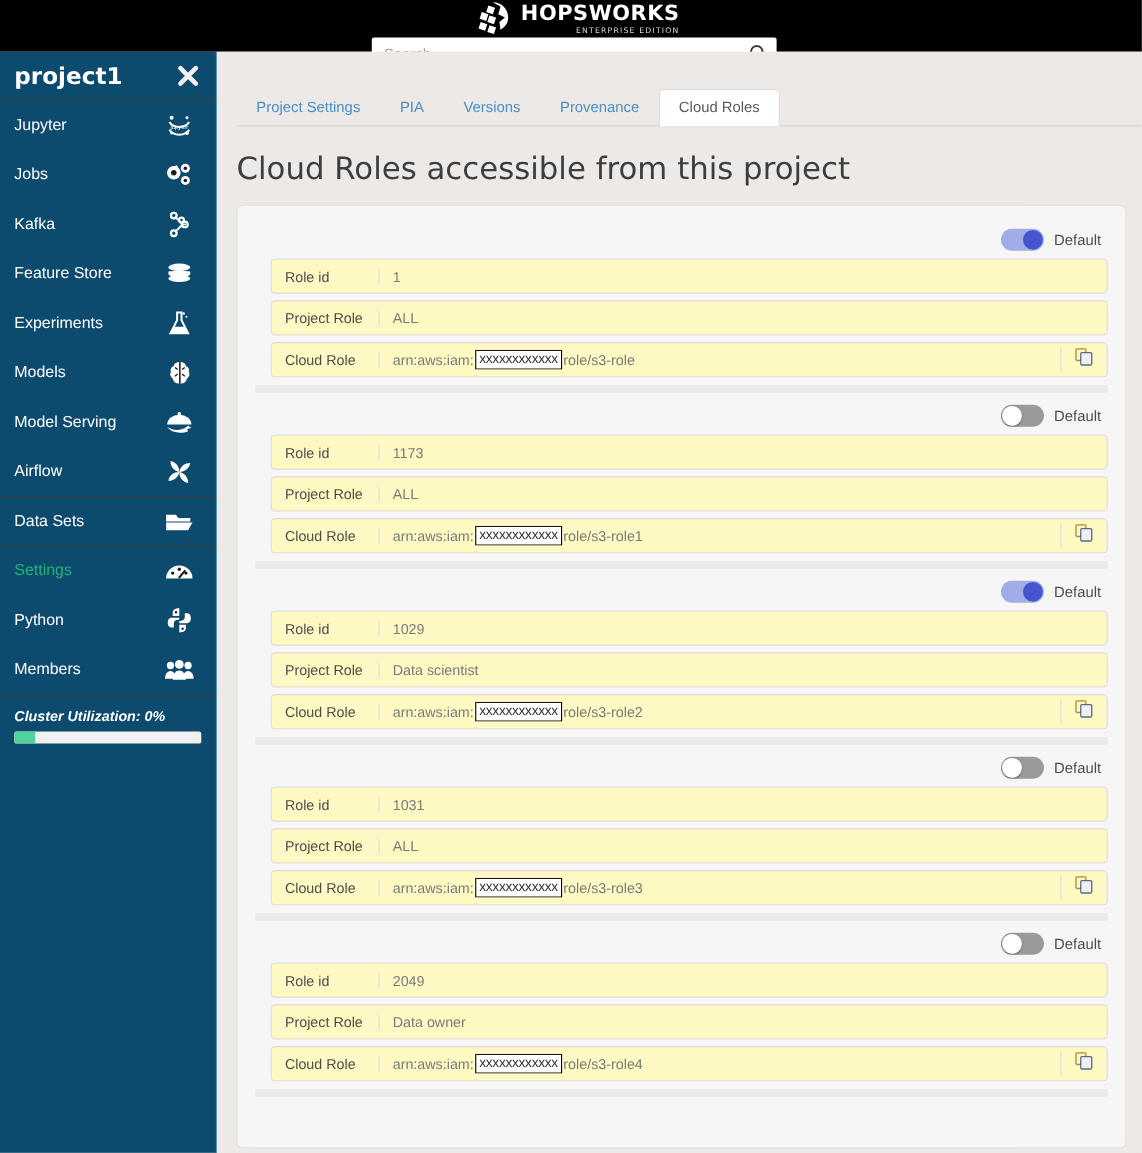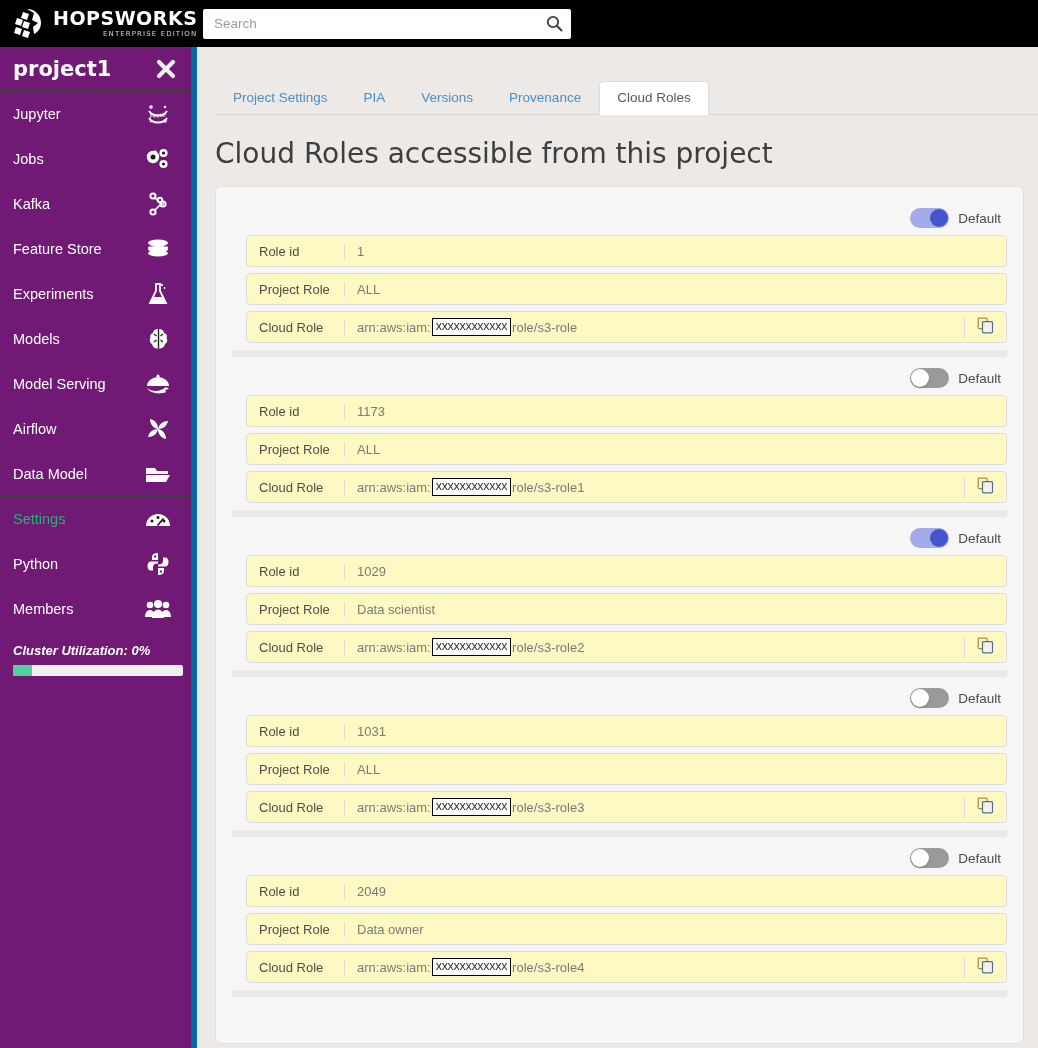--- a/index.html
+++ b/index.html
@@ -9,21 +9,21 @@
     overflow: hidden;
     background: #ece9e6;
     font-family: "Liberation Sans", sans-serif;
   }
 
   
   .topbar {
     position: absolute; top: 0; left: 0;
     width: 1038px; height: 47px;
     background: #000;
-    display: flex; align-items: center;
+    display: flex; align-items: center; flex-direction: column;
   }
   .logo-zone {
     width: 197px; height: 47px;
     display: flex; align-items: center; gap: 9px;
     padding-left: 10px;
     background: #000;
   }
   .logo-mark { width: 34px; height: 34px; flex: 0 0 34px; position: relative; }
   .logo-text { display: flex; flex-direction: column; line-height: 1; }
   .logo-title {
@@ -51,22 +51,22 @@
     position: absolute; right: 6px; top: 5px;
     width: 22px; height: 22px;
     background: none; border: none; cursor: pointer;
     padding: 0; display: flex; align-items: center; justify-content: center;
   }
 
   
   .sidebar {
     position: absolute; top: 47px; left: 0;
     width: 197px; height: 1001px;
-    background: #701a75;
-    border-right: 6px solid #0369a1;
+    background: #0c4a6e;
+    border-right: 1px solid #0369a1;
     color: #fff;
     overflow: hidden;
   }
   .project-head {
     height: 44px; display: flex; align-items: center;
     justify-content: space-between;
     padding: 0 14px 0 13px;
     border-bottom: 1px solid #3d3d3d;
   }
   .project-name {
@@ -380,21 +380,21 @@
           <path d="M13 13 C13 8 10 4 5 3 C5 8 8 12 13 13 Z"></path>
           <path d="M13 13 C18 13 22 10 23 5 C18 5 14 8 13 13 Z"></path>
           <path d="M13 13 C13 18 16 22 21 23 C21 18 18 14 13 13 Z"></path>
           <path d="M13 13 C8 13 4 16 3 21 C8 21 12 18 13 13 Z"></path>
         </g>
       </svg>
     </span>
   </div>
 
   <div class="nav-item nav-sep">
-    <span class="nav-label">Data Model</span>
+    <span class="nav-label">Data Sets</span>
     <span class="nav-icon">
       <svg width="28" height="22" viewBox="0 0 28 22">
         <path d="M2 5 L11 5 L13 8 L24 8 L24 11 L2 11 Z" fill="#fff"></path>
         <path d="M2 12 L26 12 L22 19 L2 19 Z" fill="#fff"></path>
       </svg>
     </span>
   </div>
 
   <div class="nav-item nav-sep active">
     <span class="nav-label">Settings</span>

